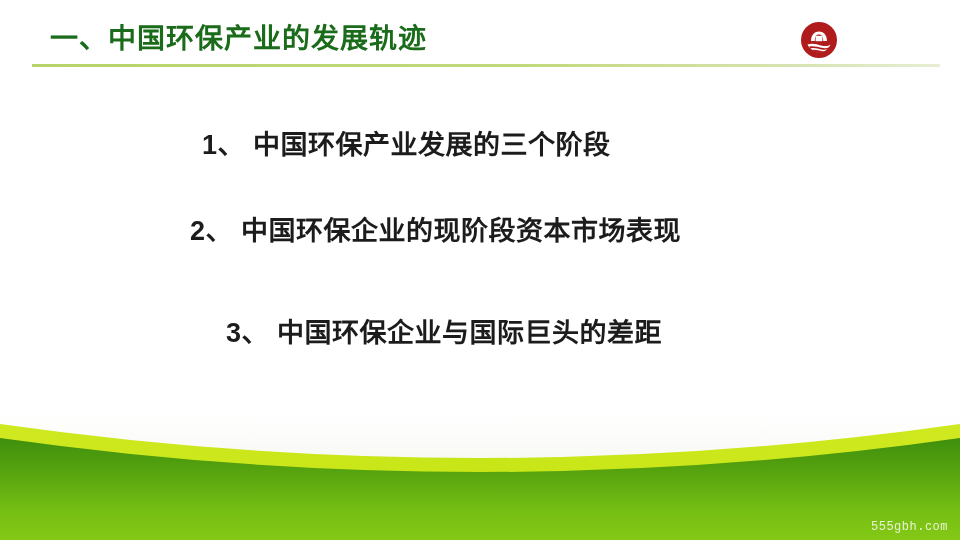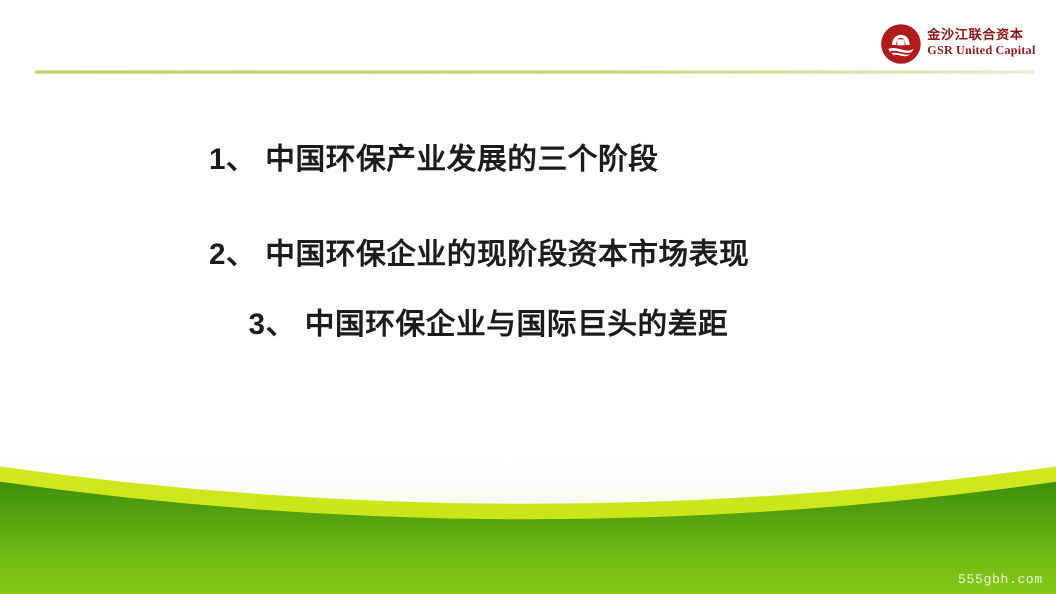--- a/index.html
+++ b/index.html
@@ -101,22 +101,22 @@
     font-weight: bold;
     color: #1c1c1c;
     line-height: 40px;
     letter-spacing: 0.5px;
     margin: 0 0 44px 0;
   }
   .content-item:last-child { margin-bottom: 0; margin-left: 36px; }
   .content-item .num-indent { padding-left: 8px; }
 
   
-  #item-1 { margin-bottom: 46px; }
-  #item-2 { margin-bottom: 24px; }
+  #item-1 { margin-bottom: 46px; margin-left: 12px; }
+  #item-2 { margin-bottom: 62px; }
 
   
   #bottom-deco {
     position: absolute;
     left: 0;
     bottom: 0;
     width: 960px;
     height: 160px;
     pointer-events: none;
   }
@@ -133,38 +133,35 @@
     opacity: 0.92;
   }
 </style>
 </head>
 <body>
 
 <div id="slide">
 
   <div id="header">
 
+    <div id="slide-title">一、中国环保产业的发展轨迹</div>
 
     <div id="title-rule"></div>
 
     <div id="logo">
       <div id="logo-mark">
         <svg width="38" height="38" viewBox="0 0 38 38" aria-hidden="true">
           <circle cx="19" cy="19" r="18" fill="#b01c1c"></circle>
           <path d="M11 20 C11 13.5 15 10.5 19 10.5 C23 10.5 27 13.5 27 20 L23.2 20 C23.2 15.3 21.6 13.6 19 13.6 C16.4 13.6 14.8 15.3 14.8 20 Z" fill="#ffffff"></path>
           <rect x="15.6" y="14.8" width="6.8" height="5.4" fill="#ffffff"></rect>
           <path d="M7.5 23.6 C12 21.6 17 23.4 21 24.4 C25 25.4 28 25.2 30.6 23.4 C28.6 27.8 24.2 30.2 19 30.2 C13.6 30.2 9.3 27.6 7.5 23.6 Z" fill="#ffffff"></path>
           <path d="M9.2 25.6 C13.5 24.4 17.6 26.0 21.4 26.8 C24.6 27.5 27 27.3 29 26.2 C27.2 29.2 23.4 31.1 19 31.1 C14.6 31.1 10.9 29.0 9.2 25.6 Z" fill="#b01c1c"></path>
           <path d="M10.6 27.3 C14.4 26.4 18 27.8 21.3 28.4 C23.7 28.9 25.7 28.8 27.3 28.1 C25.3 30.3 22.4 31.6 19 31.6 C15.6 31.6 12.6 30.0 10.6 27.3 Z" fill="#ffffff"></path>
           <path d="M12 29.0 C15.3 28.4 18.4 29.5 21.2 30.0 C22.8 30.3 24.2 30.3 25.4 30.0 C23.6 31.3 21.4 32.0 19 32.0 C16.4 32.0 14.0 31.0 12 29.0 Z" fill="#b01c1c"></path>
         </svg>
-      </div>
-      <div id="logo-text">
-        <div id="logo-cn">金沙江联合资本</div>
-        <div id="logo-en">GSR United Capital</div>
       </div>
     </div>
   </div>
 
   <div id="content-list">
 
     <div class="content-item" id="item-1">
       <span>1、</span><span class="num-indent">中国环保产业发展的三个阶段</span>
     </div>
 

